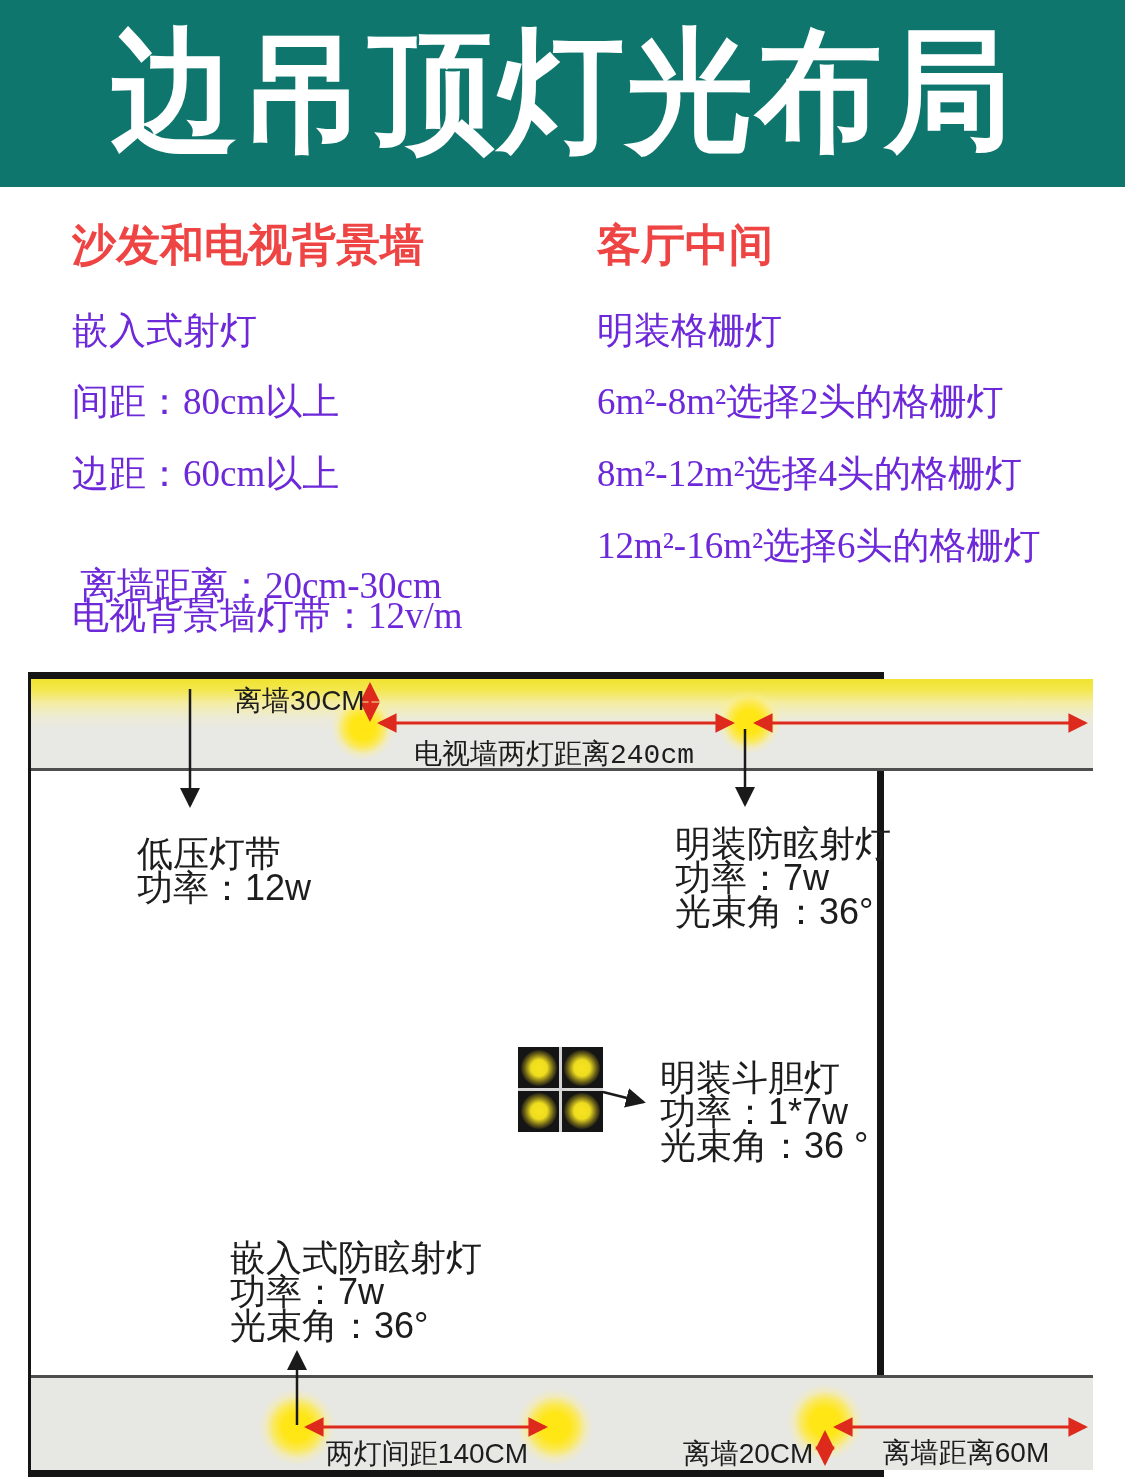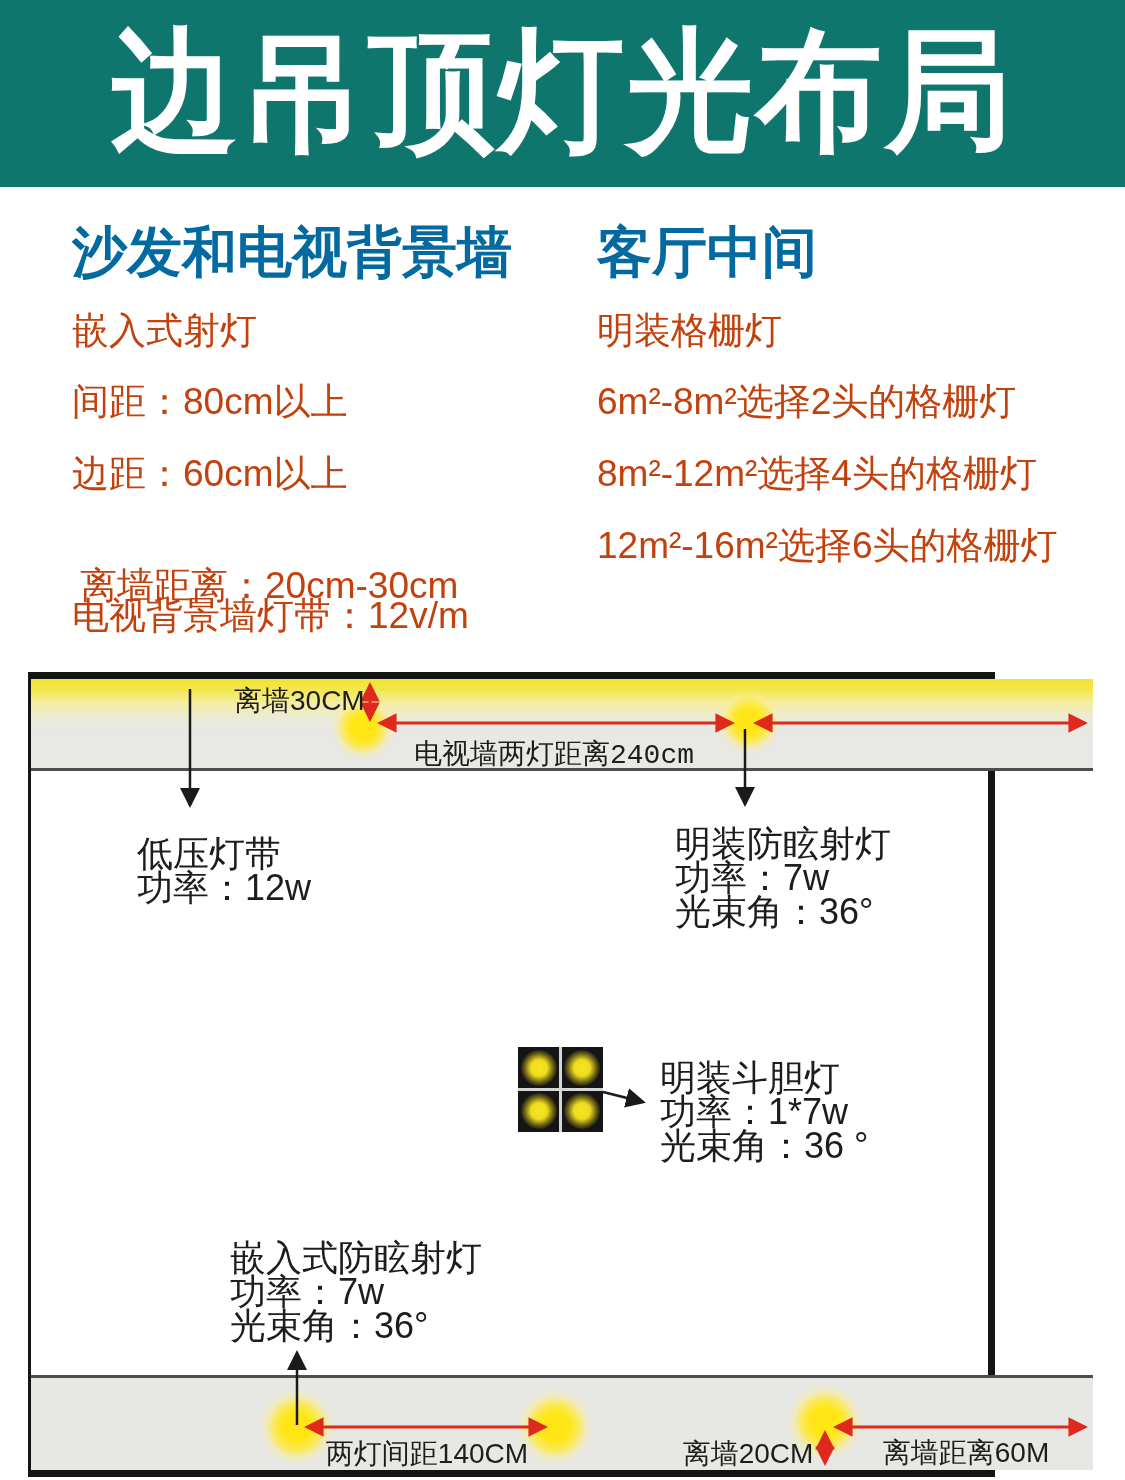--- a/index.html
+++ b/index.html
@@ -5,24 +5,24 @@
   html,body{margin:0;padding:0;background:#ffffff;}
   body{width:1125px;height:1480px;position:relative;overflow:hidden;
        font-family:"Liberation Sans","DejaVu Sans",sans-serif;color:#141414;}
   .abs{position:absolute;}
   
   .header{left:0;top:0;width:1125px;height:187px;background:#0f766e;
           display:flex;align-items:center;justify-content:center;}
   .header-title{color:#ffffff;font-size:126px;font-weight:900;letter-spacing:3px;
                 white-space:nowrap;transform:scaleY(1.06);}
   
-  .col-heading{font-size:55px;font-weight:700;white-space:nowrap;color:#0369a1;}
-  .col-line{font-size:37px;white-space:nowrap;color:#c2410c;}
+  .col-heading{font-size:44px;font-weight:700;white-space:nowrap;color:#ef4444;}
+  .col-line{font-size:37px;white-space:nowrap;color:#6d28d9;font-family:Liberation Serif, serif;}
   
-  .diagram{left:28px;top:672px;width:967px;height:805px;background:#ffffff;
+  .diagram{left:28px;top:672px;width:856px;height:805px;background:#ffffff;
            border-style:solid;border-color:#151515;border-width:7px 7px 7px 3px;
            box-sizing:border-box;}
   .dg-inner{position:absolute;left:0;top:0;width:1062px;height:791px;overflow:hidden;}
   .top-strip{left:0;top:0;width:1062px;height:92px;box-sizing:border-box;
      background:linear-gradient(to bottom,#f1e32f 0%,#f3e74d 12%,#f4eda8 28%,
                 #ecebd8 44%,#e8e8e5 58%,#e8e8e5 100%);
      border-bottom:3px solid #4e4e4e;}
   .bottom-band{left:0;top:696px;width:1062px;height:95px;background:#e7e7e4;
      border-top:3px solid #4e4e4e;box-sizing:border-box;}
   .glow{width:76px;height:76px;border-radius:50%;transform:translate(-50%,-50%);

